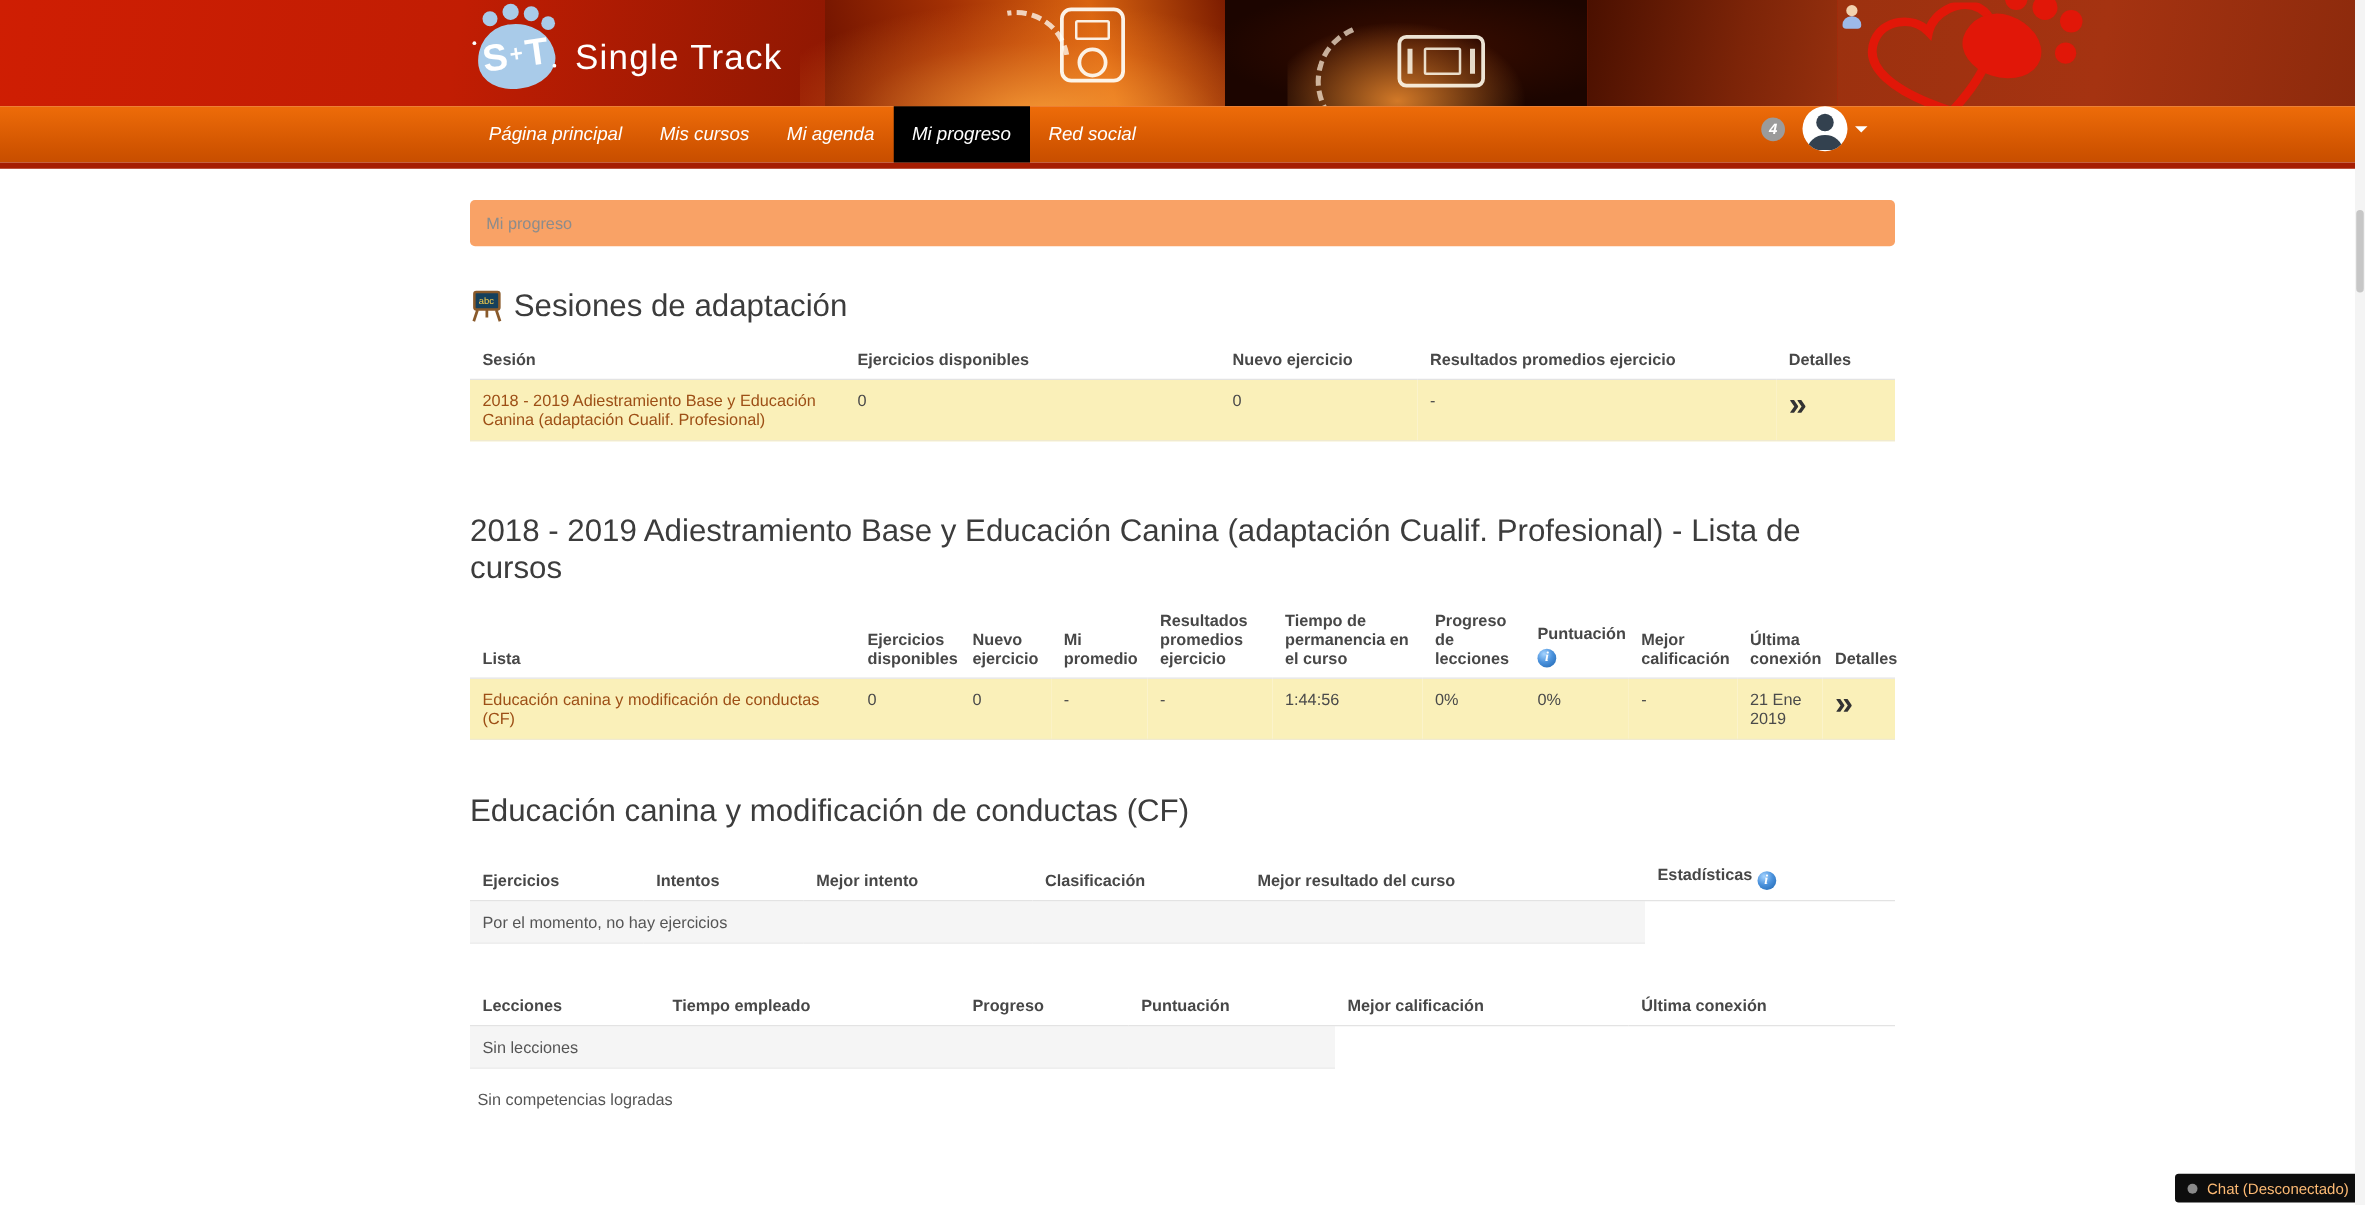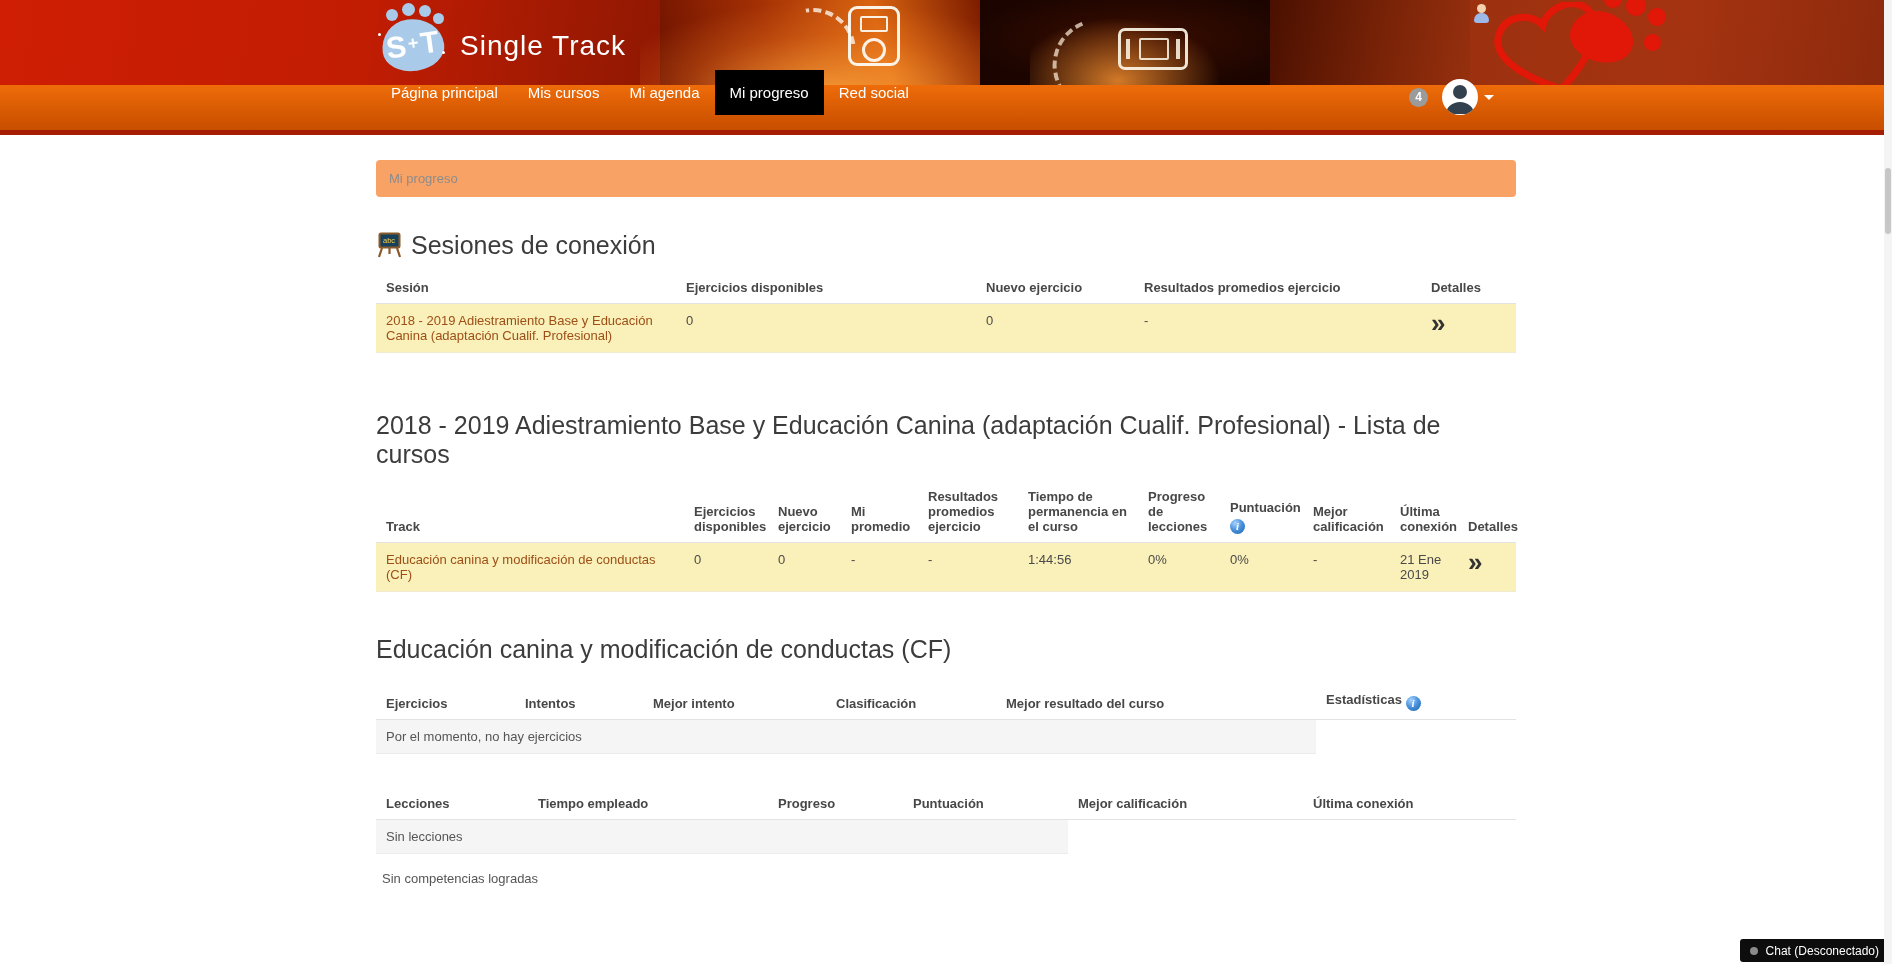--- a/index.html
+++ b/index.html
@@ -53,21 +53,21 @@
     display:flex; align-items:center; justify-content:center; }
   .paw-logo .toe { position:absolute; background:#a9cbe9; border-radius:50%; }
   .paw-logo .st { color:#fff; font-size:30px; font-weight:bold; letter-spacing:1px; display:flex; align-items:center; }
   .paw-logo .plus { font-size:18px; margin:0 1px; position:relative; top:-2px; }
   .paw-logo .dot { position:absolute; width:3px; height:3px; background:#fff; border-radius:50%; }
   .logo-text { color:#fff; font-size:28px; font-weight:400; letter-spacing:1px; margin-left:10px;margin-top:12px; }
 
   
   .navbar { position:relative; height:50px; background:linear-gradient(#ee6c09,#cf5300 80%,#c84e00);
     border-bottom:5px solid #a51d02; }
-  .nav-inner { display:flex; align-items:flex-end; height:30px; }
+  .nav-inner { display:flex; align-items:flex-start; height:30px;font-style:italic; }
   .nav-items { list-style:none; display:flex; }
   .nav-item { color:#fff; font-size:15px; line-height:45px; padding:0 15px; cursor:pointer; white-space:nowrap; }
   .nav-item.active { background:#000; }
   .nav-right { margin-left:auto; display:flex; align-items:center; padding-right:22px; gap:14px; }
   .notif-badge { min-width:19px; height:19px; border-radius:50%; background:#9b9b9b; color:#fff;
     font-size:12px; font-weight:bold; display:flex; align-items:center; justify-content:center; cursor:pointer; }
   .avatar-wrap { display:flex; align-items:center; gap:6px; cursor:pointer; }
   .avatar { width:36px; height:36px; border-radius:50%; background:#fff; overflow:hidden; display:block; }
   .caret { width:0; height:0; border-left:5px solid transparent; border-right:5px solid transparent; border-top:5px solid #fff; }
 
@@ -91,21 +91,21 @@
   tr.empty td.gray.center { text-align:left; }
   .info-icon { display:inline-block; width:15px; height:15px; border-radius:50%; vertical-align:-3px;
     background:radial-gradient(circle at 35% 28%, #a6d4ff 0%, #4c93dd 45%, #1b62ad 100%);
     color:#fff; font-family:"Liberation Serif",serif; font-style:italic; font-weight:bold;
     font-size:11px; text-align:center; line-height:15px; cursor:pointer; }
   .th-stack .info-icon { margin-top:3px; display:inline-block; }
 
   .comp-title { margin-top:32px; font-weight:bold; color:#474747; padding:0 0 9px 6px; border-bottom:1px solid #cfcfcf; }
   .comp-empty { margin-top:17px; padding-left:6px; color:#555; }
 
-  .chat-btn { position:absolute; right:3px; bottom:2px; height:23px; background:#0d0d0d; color:#ffffff;
+  .chat-btn { position:absolute; right:3px; bottom:2px; height:23px; background:#0d0d0d; color:#fdba74;
     border-radius:3px; display:flex; align-items:center; gap:8px; padding:0 10px; font-size:12px; cursor:pointer;text-align:right; }
   .chat-dot { width:8px; height:8px; border-radius:50%; background:#8a8a8a; }
 
   .scrollbar { position:absolute; right:0; top:0; width:8px; height:964px; background:#f4f4f4; }
   .scroll-thumb { position:absolute; right:1px; top:168px; width:6px; height:66px; background:#c7c7c7; border-radius:3px; cursor:pointer; }
 </style>
 </head>
 <body>
 
 <div class="page">
@@ -198,21 +198,21 @@
     <div class="breadcrumb">
       <span>Mi progreso</span>
     </div>
 
     <h2 class="section-title t1">
       <svg width="27" height="27" viewBox="0 0 27 27">
         <path d="M6 17 L3 26 M21 17 L24 26 M13.5 16 L13.5 23" stroke="#8a5a2b" stroke-width="2.2" fill="none"></path>
         <rect x="3.5" y="2.5" width="20" height="14" rx="1.5" fill="#16405c" stroke="#8a5a2b" stroke-width="2"></rect>
         <text x="7" y="12" font-size="7.5" fill="#ffd24a" font-family="Liberation Sans,sans-serif">abc</text>
       </svg>
-      <span>Sesiones de conexión</span>
+      <span>Sesiones de adaptación</span>
     </h2>
 
     <table class="tbl1">
       <colgroup>
           <col style="width:300px">
           <col style="width:300px">
           <col style="width:158px">
           <col style="width:287px">
           <col style="width:95px">
         </colgroup>
@@ -247,21 +247,21 @@
         <col style="width:100px">
           <col style="width:120px">
           <col style="width:82px">
           <col style="width:83px">
         <col style="width:87px">
           <col style="width:68px">
           <col style="width:58px">
       </colgroup>
       <thead>
         <tr>
-          <th>Track</th>
+          <th>Lista</th>
           <th>Ejercicios disponibles</th>
           <th>Nuevo ejercicio</th>
           <th>Mi promedio</th>
           <th>Resultados promedios ejercicio</th>
           <th>Tiempo de permanencia en el curso</th>
           <th>Progreso de lecciones</th>
           <th class="th-stack">
             <span>Puntuación</span><br>
             <span class="info-icon">i</span>
           </th>

